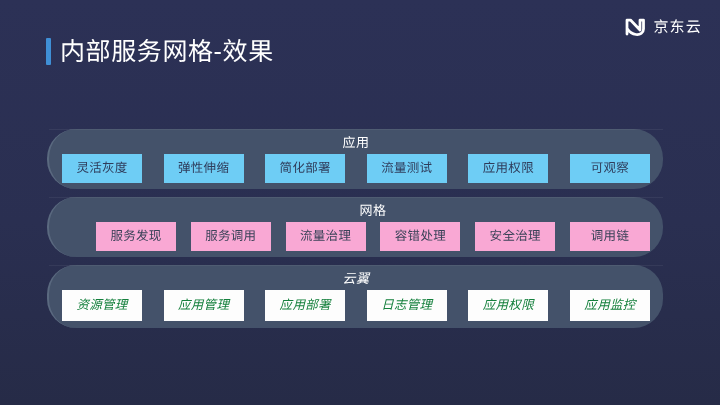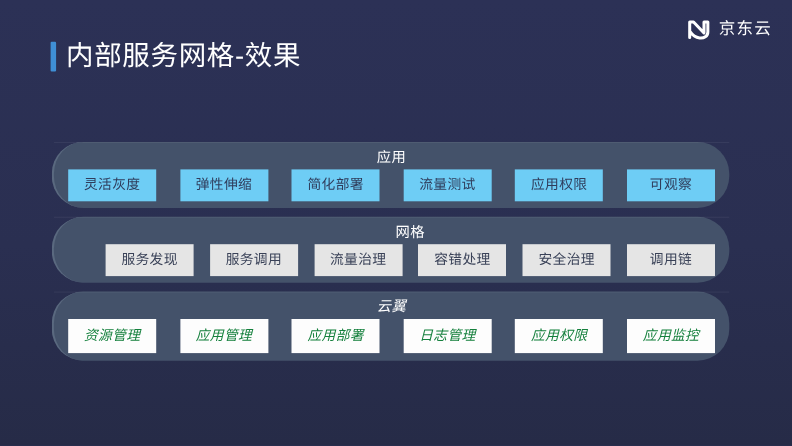--- a/index.html
+++ b/index.html
@@ -137,21 +137,21 @@
   
   .panel-app   { height: 60px; }
   .panel-mesh  { height: 60px; padding-left: 34px; }
   .panel-cloud { height: 63px; font-style: italic; }
 
   .chip-blue {
     background: #6ecdf5;
     color: #2f3c5b;
   }
   .chip-orange {
-    background: #e5e5e5;
+    background: #f9a8d4;
     color: #3a4258;
   }
   .chip-white {
     background: #fdfdfd;
     color: #15803d;
     height: 31px;
     line-height: 31px;
   }
 
   

